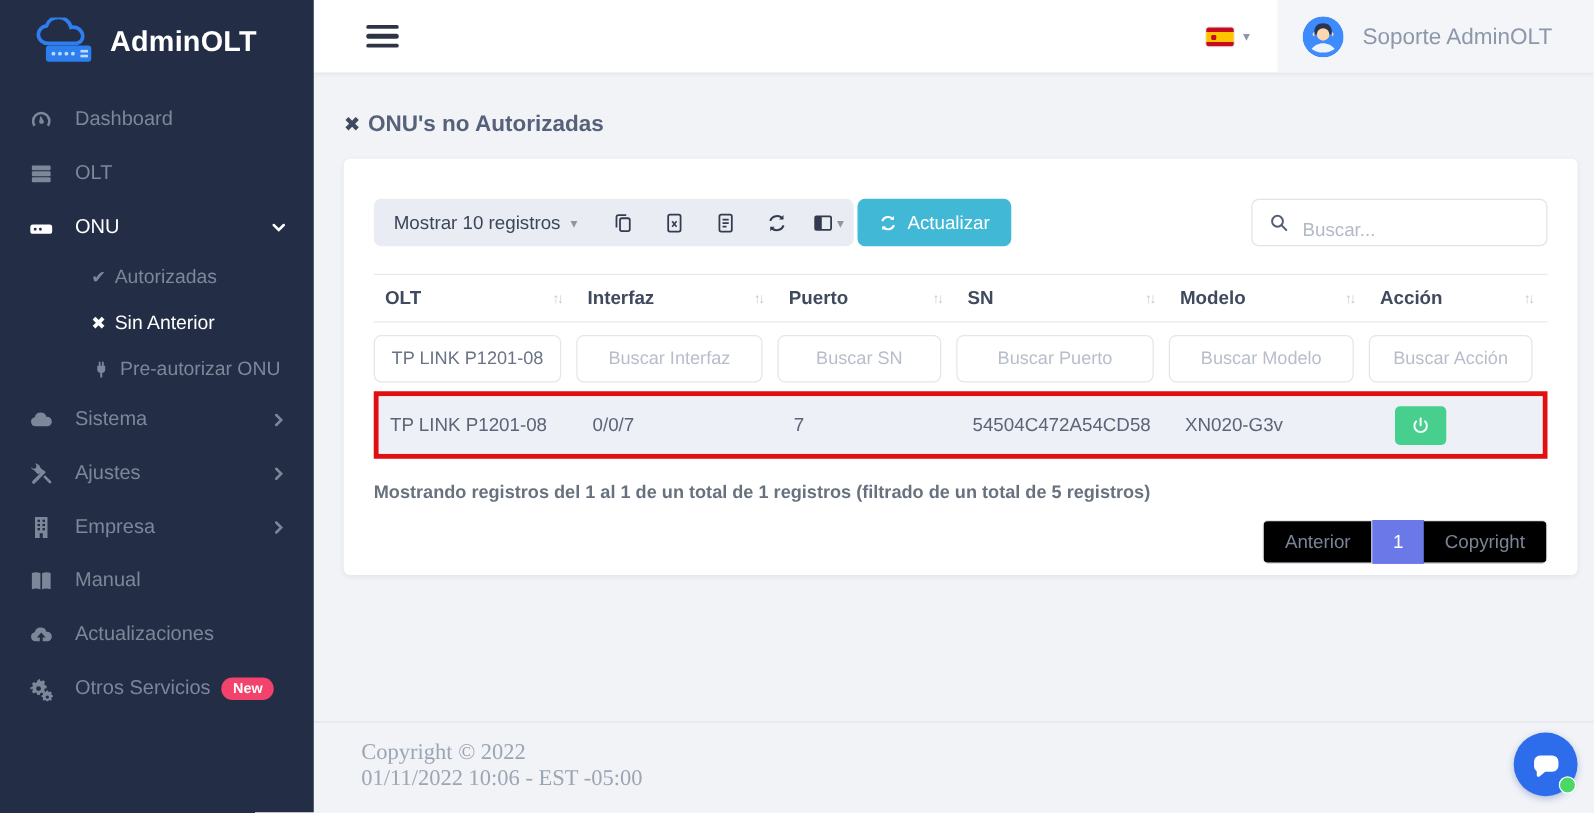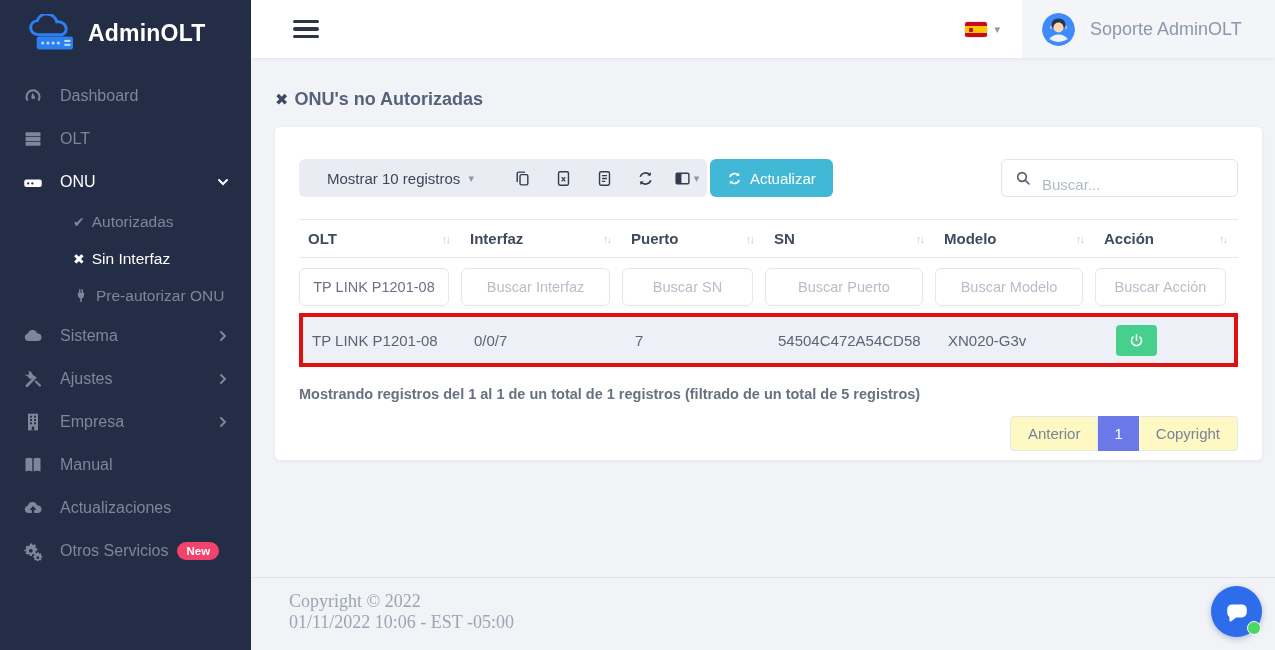--- a/index.html
+++ b/index.html
@@ -54,21 +54,21 @@
   .content { position:absolute; left:251px; top:58px; right:0; bottom:0; }
   .page-title { display:flex; align-items:center; margin:31px 24px 0; color:#57627a;
                 font-size:18px; font-weight:bold; }
   .page-title .x-glyph { color:#3e4a61; margin-right:6px; font-size:16px; font-weight:bold; }
 
   .card { background:#fff; border-radius:5px; margin:17px 13px 0 24px; height:333px;
           box-shadow:0 1px 4px rgba(40,50,70,.07); padding:32px 24px 0; }
 
   .toolbar { display:flex; align-items:center; }
   .btn-group { display:flex; align-items:center; background:#e9edf3; border-radius:6px; height:38px; }
-  .length-menu { display:flex; align-items:center; padding:0 28px; color:#3c4658; font-size:15px;
+  .length-menu { display:flex; align-items:center; padding:0 16px; color:#3c4658; font-size:15px;
                  cursor:pointer; gap:8px; }
   .tool-btn { width:41px; height:38px; display:flex; align-items:center; justify-content:center;
               color:#333b4f; cursor:pointer; }
   .tool-btn svg { width:17px; height:17px; }
   .tool-btn .caret { margin-left:3px; }
   .refresh-btn { display:flex; align-items:center; gap:8px; background:var(--teal,#41b8d6);
                  color:#fff; border:none; height:38px; padding:0 17px; border-radius:6px;
                  font-size:15px; margin-left:3px; cursor:pointer; font-family:inherit; }
   .refresh-btn svg { width:15px; height:15px; }
   .search-wrap { margin-left:auto; position:relative; }
@@ -90,21 +90,21 @@
 
   .row-highlight { border:4px solid var(--red-highlight,#e01010); margin-top:7px; }
   .data-row { background:#edf0f6; height:46px; align-items:center; }
   .td { padding-left:9px; color:#5b6577; font-size:15px; }
   .power-btn { width:41px; height:31px; background:var(--green,#47cf8e); border:none; border-radius:4px;
                display:flex; align-items:center; justify-content:center; cursor:pointer; margin-left:8px; }
   .power-btn svg { width:15px; height:15px; }
 
   .table-info { margin-top:19px; color:#68727f; font-size:14.5px;font-weight:bold; }
   .pagination { display:flex; justify-content:flex-end; margin-top:14px; }
-  .page-btn { height:35px; display:flex; align-items:center; padding:0 17px; background:#fef9c3;
+  .page-btn { height:35px; display:flex; align-items:center; padding:0 17px; background:#000000;
               border:1px solid #e4e7ed; color:#7a8496; font-size:15px; cursor:pointer; }
   .page-btn.prev { border-radius:4px 0 0 4px; }
   .page-btn.next { border-radius:0 4px 4px 0; border-left:none; }
   .page-btn.current { background:var(--page-active,#6b78e8); color:#fff; border-color:var(--page-active,#6b78e8);
                       padding:0 15px; justify-content:center; min-width:38px; }
 
   
   .footer { position:absolute; left:0; right:0; bottom:0; height:73px; border-top:1px solid #e1e4ea;
             padding:13px 0 0 38px; color:#9ba5b4; font-size:18px; line-height:21px;font-family:Liberation Serif, serif; }
 
@@ -170,21 +170,21 @@
             </svg>
         </span>
       </div>
 
       <div class="sub-item">
         <span class="sub-glyph">✔</span>
         <span>Autorizadas</span>
       </div>
       <div class="sub-item active">
         <span class="sub-glyph">✖</span>
-        <span>Sin Interfaz</span>
+        <span>Sin Anterior</span>
       </div>
       <div class="sub-item">
         <svg class="nicon-svg" viewBox="0 0 24 24" fill="currentColor">
             <path d="M9 2v5H7.2v4a4.8 4.8 0 0 0 3.6 4.6V21h2.4v-5.4a4.8 4.8 0 0 0 3.6-4.6V7H15V2h-2.2v5h-1.6V2z"></path>
           </svg>
         <span>Pre-autorizar ONU</span>
       </div>
 
       <div class="nav-item">
         <span class="nicon">

